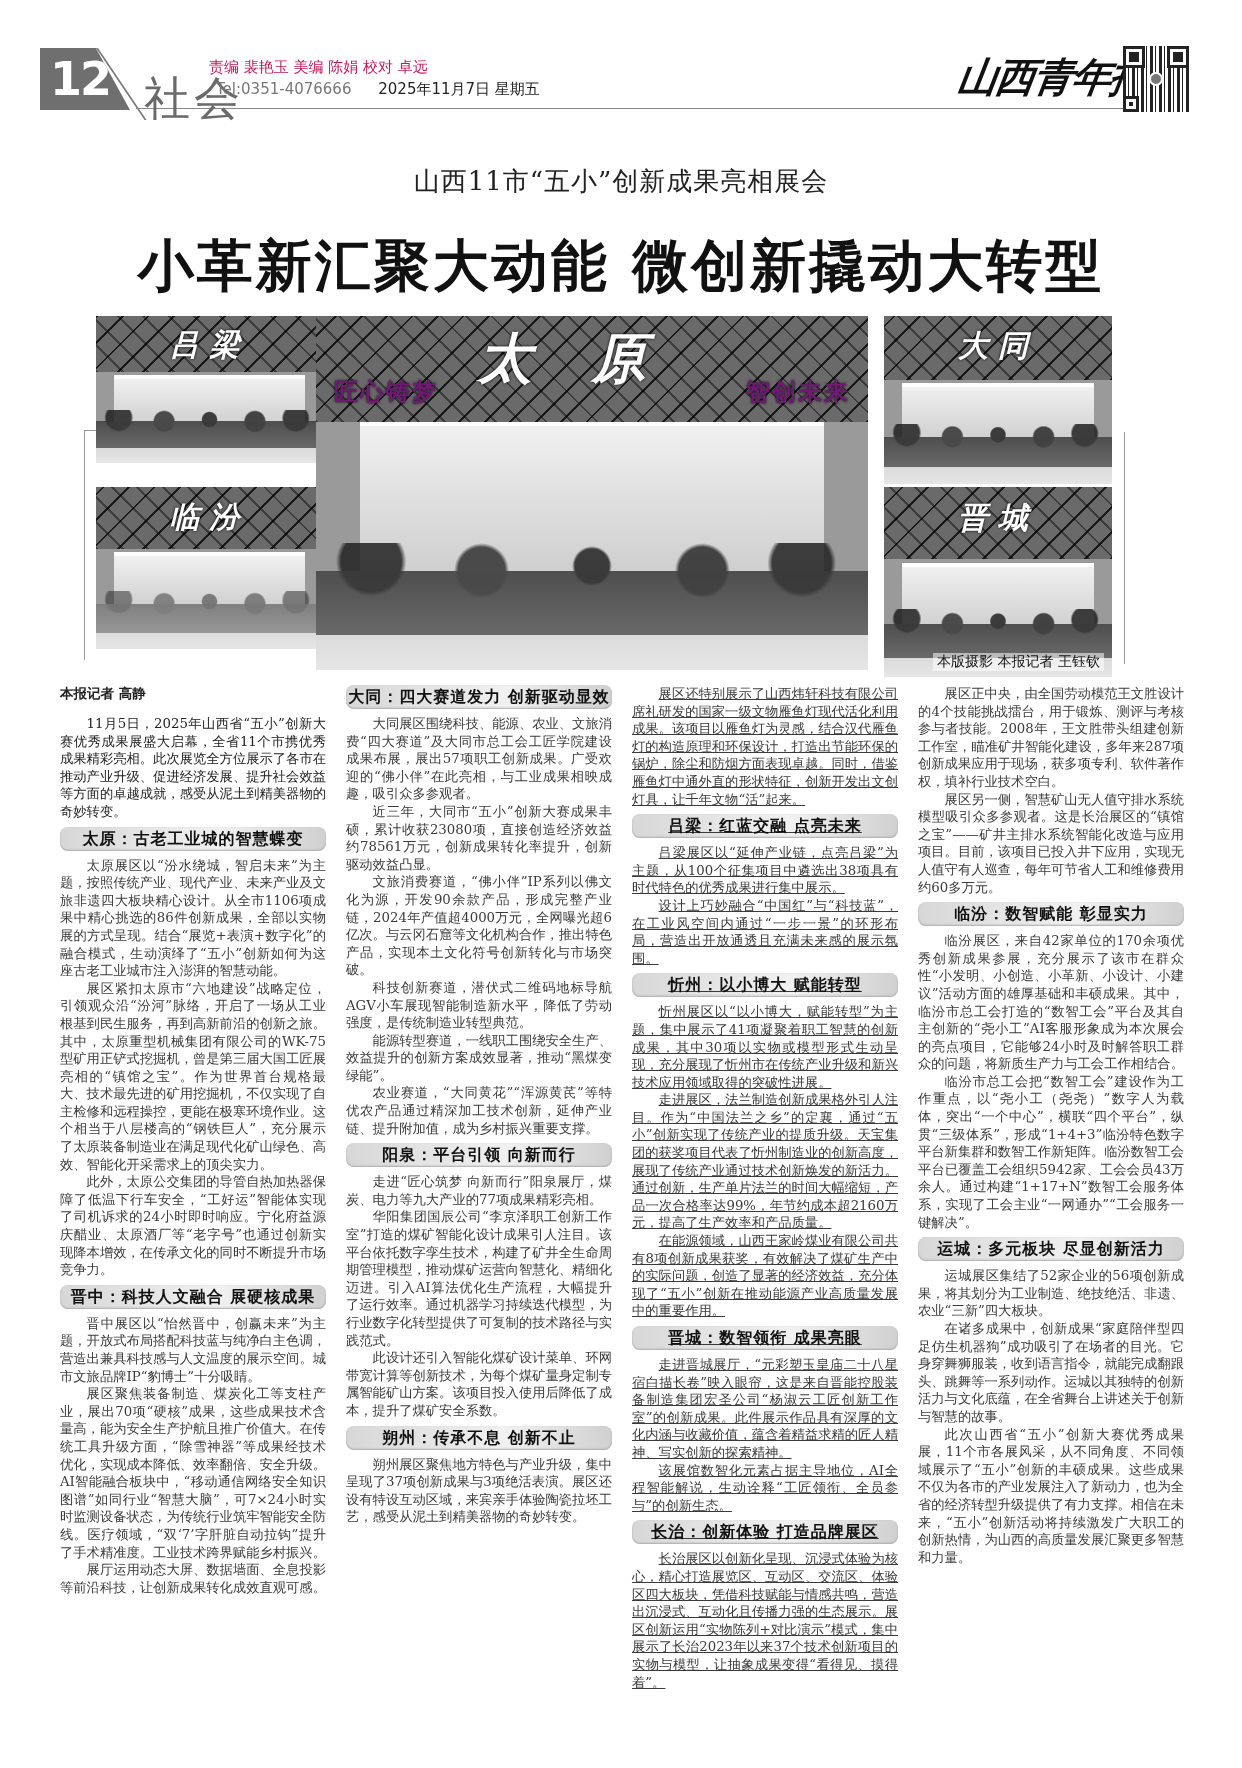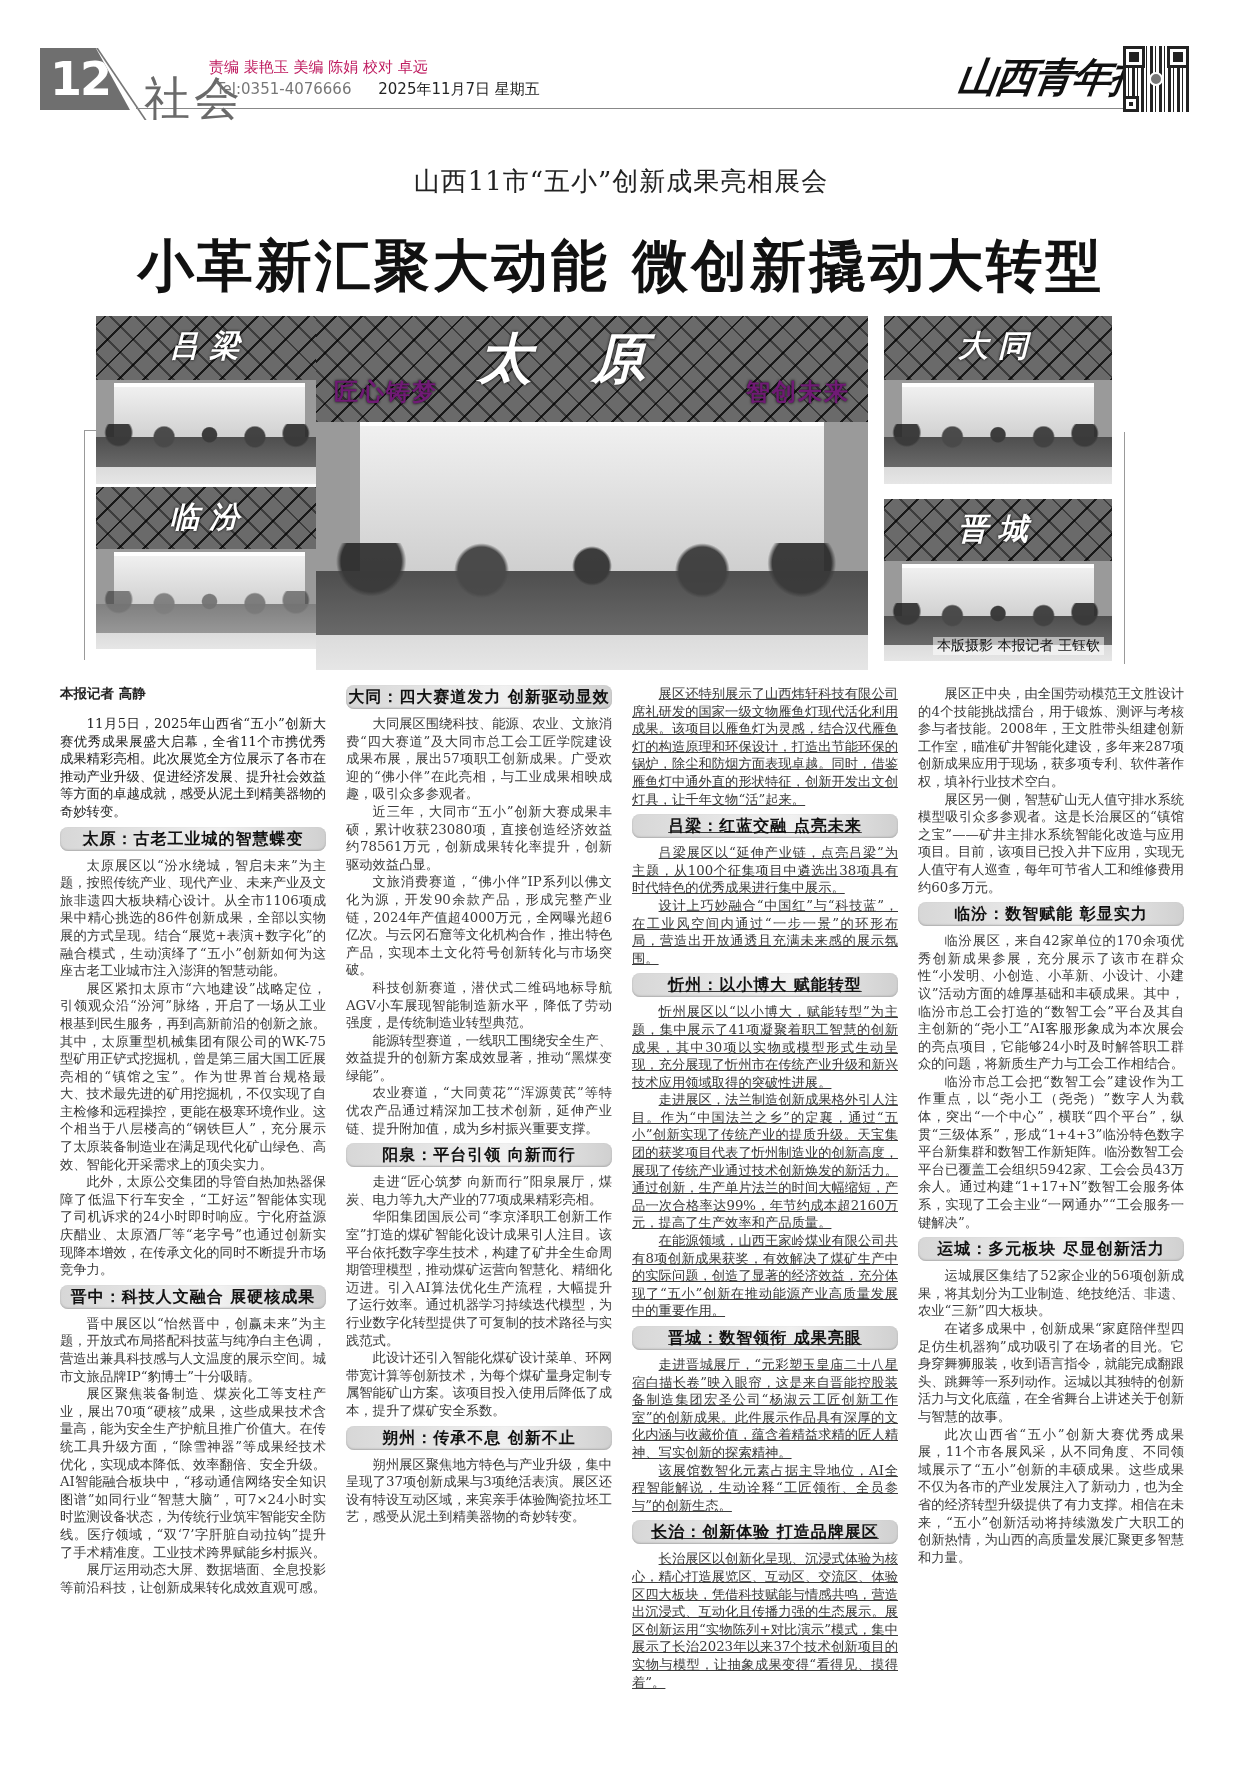--- a/index.html
+++ b/index.html
@@ -73,21 +73,21 @@
   </div>
 </header>
 
 <div class="kicker">山西11市“五小”创新成果亮相展会</div>
 <h1 class="headline">小革新汇聚大动能  微创新撬动大转型</h1>
 
 <div class="photo-frame-line" style="left:84px;top:430px;width:1px;height:230px;"></div>
 <div class="photo-frame-line" style="left:84px;top:430px;width:12px;height:1px;"></div>
 <div class="photo-frame-line" style="left:1124px;top:432px;width:1px;height:232px;"></div>
 
-<figure class="photo" style="left:96px;top:316px;width:227px;height:168px;">
+<figure class="photo" style="left:96px;top:316px;width:227px;height:147px;">
   <div class="ceiling"></div>
   <div class="booth"></div>
   <div class="floor"></div>
   <div class="crowd"></div>
   <div class="sign">吕梁</div>
 </figure>
 
 <figure class="photo" style="left:96px;top:487px;width:227px;height:162px;">
   <div class="ceiling"></div>
   <div class="booth"></div>
@@ -107,21 +107,21 @@
 </figure>
 
 <figure class="photo" style="left:884px;top:316px;width:228px;height:168px;">
   <div class="ceiling"></div>
   <div class="booth"></div>
   <div class="floor"></div>
   <div class="crowd"></div>
   <div class="sign">大同</div>
 </figure>
 
-<figure class="photo" style="left:884px;top:487px;width:228px;height:162px;margin-top:12px;">
+<figure class="photo" style="left:884px;top:487px;width:228px;height:190px;">
   <div class="ceiling"></div>
   <div class="booth"></div>
   <div class="floor"></div>
   <div class="crowd"></div>
   <div class="sign">晋城</div>
   <div class="credit">本版摄影 本报记者 王钰钦</div>
 </figure>
 
 <div class="col" style="left:60px;">
   <p class="byline">本报记者 高静</p>

